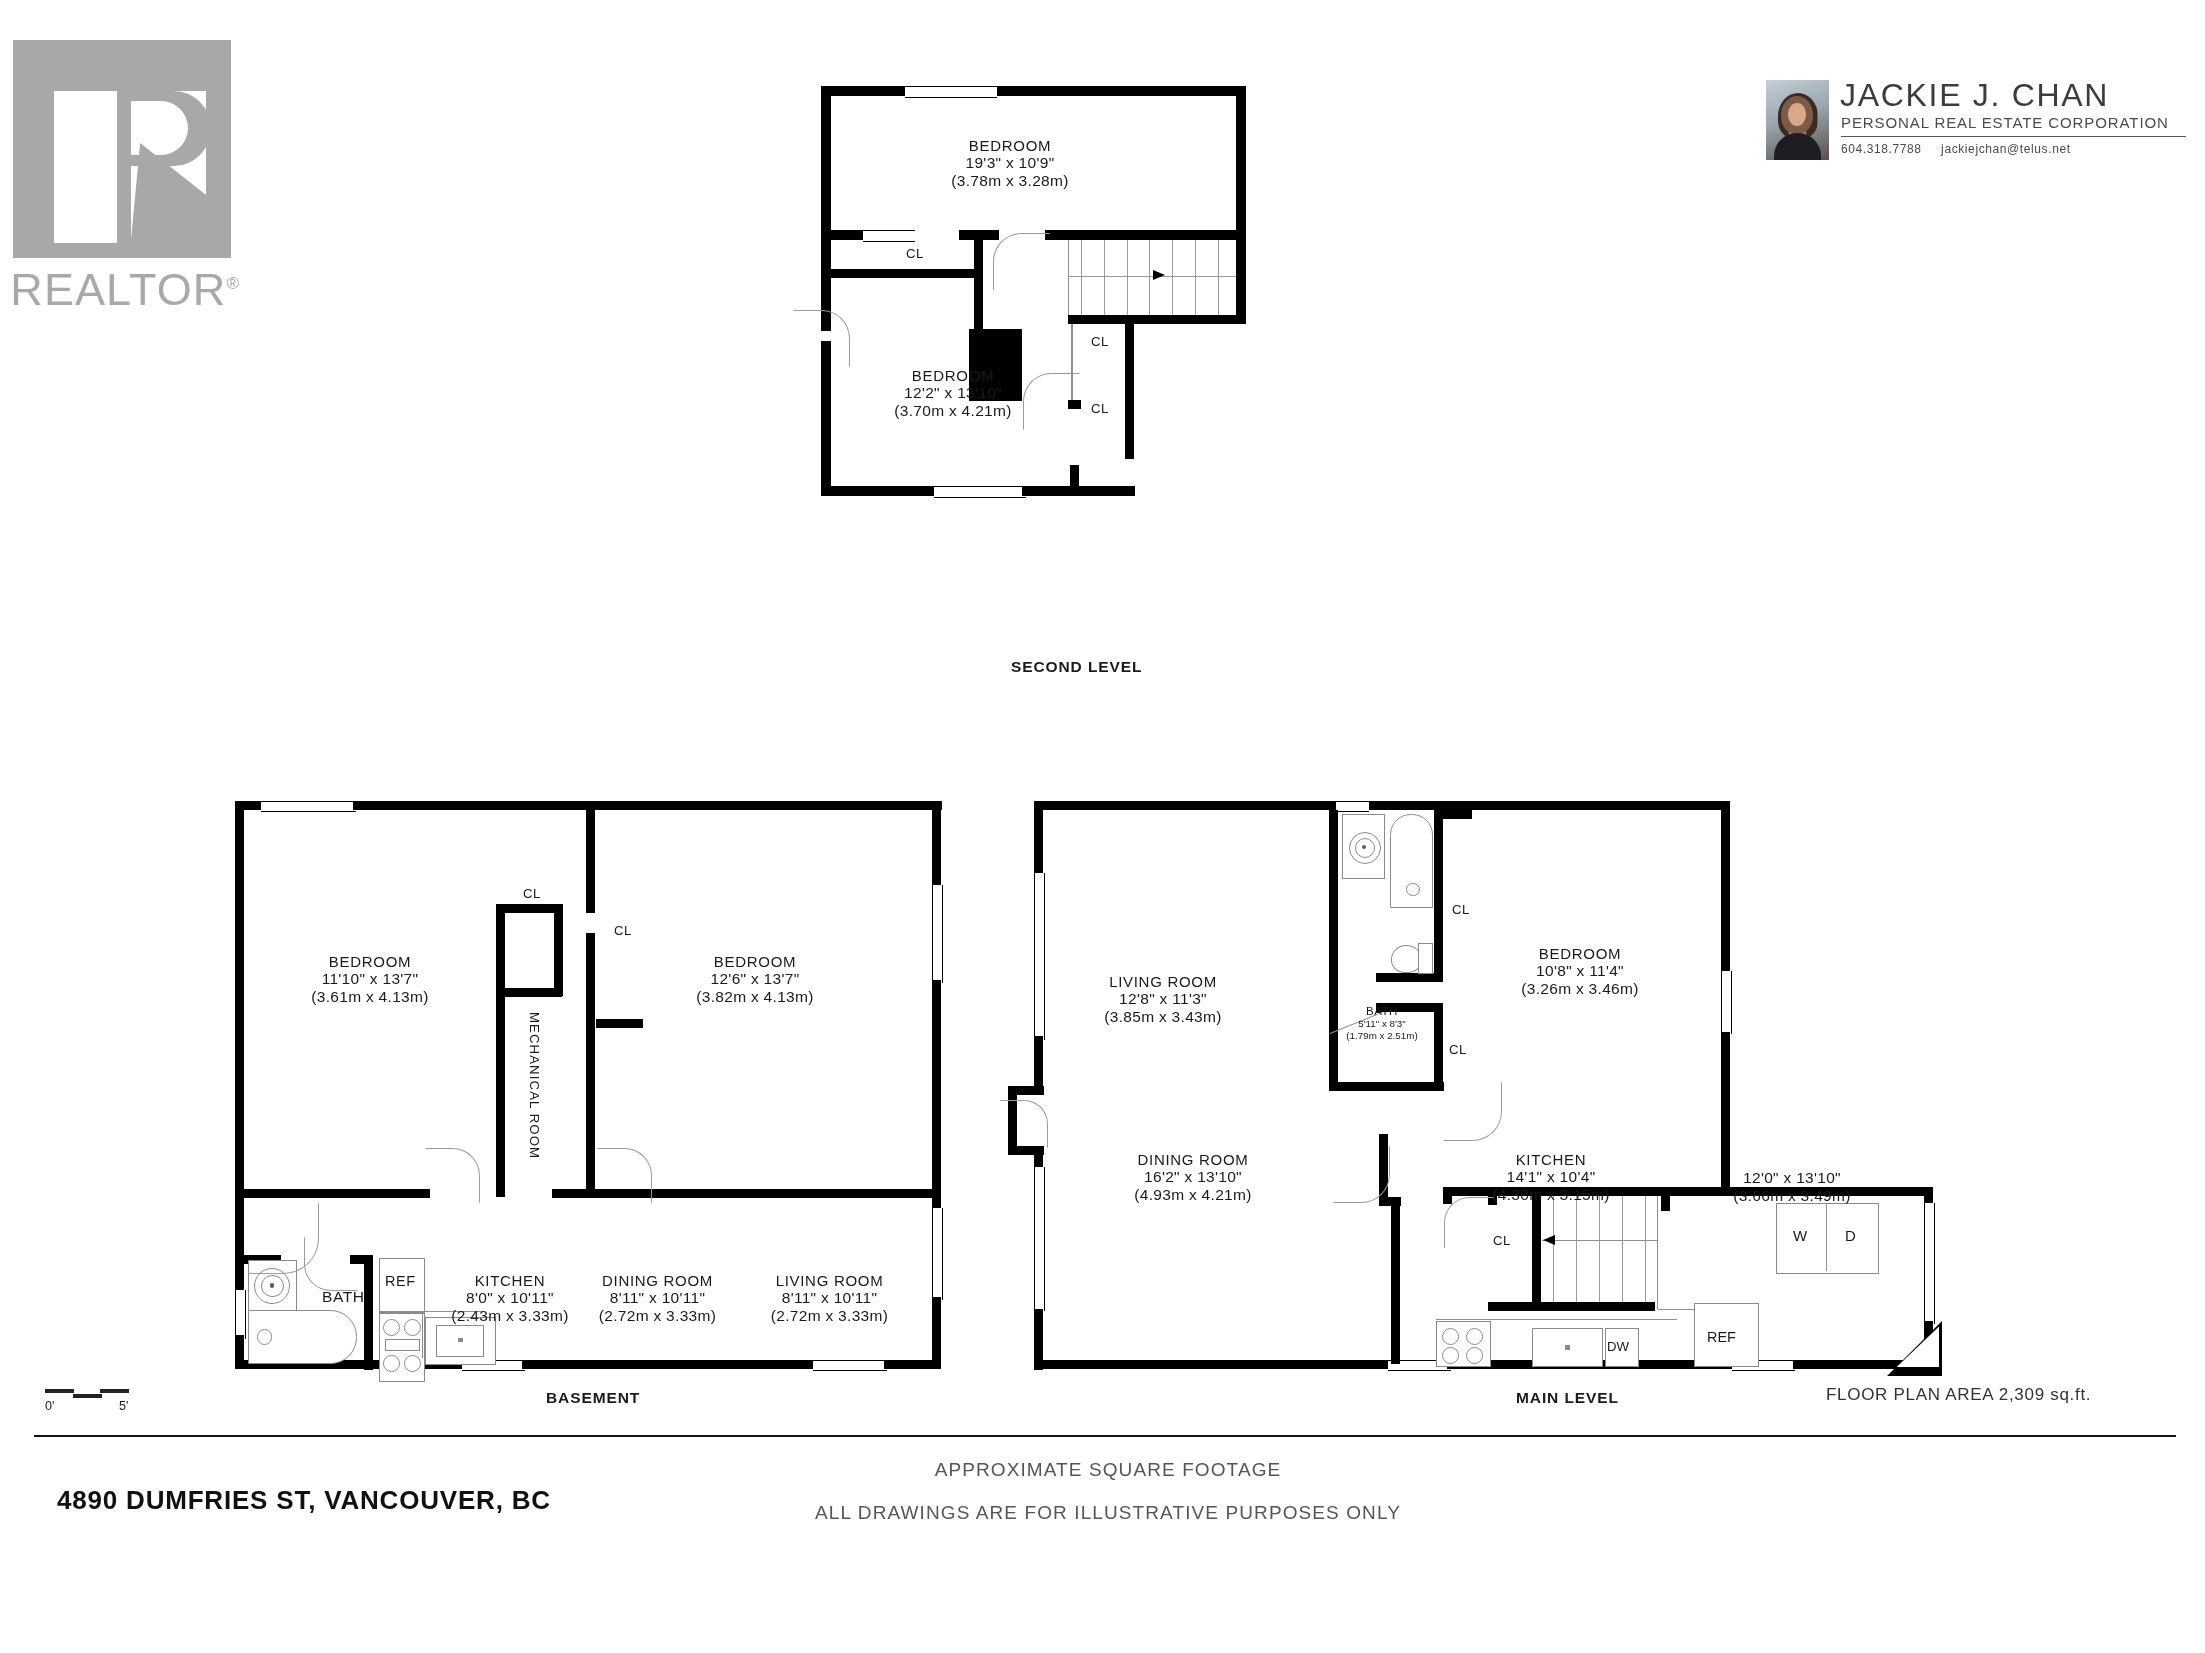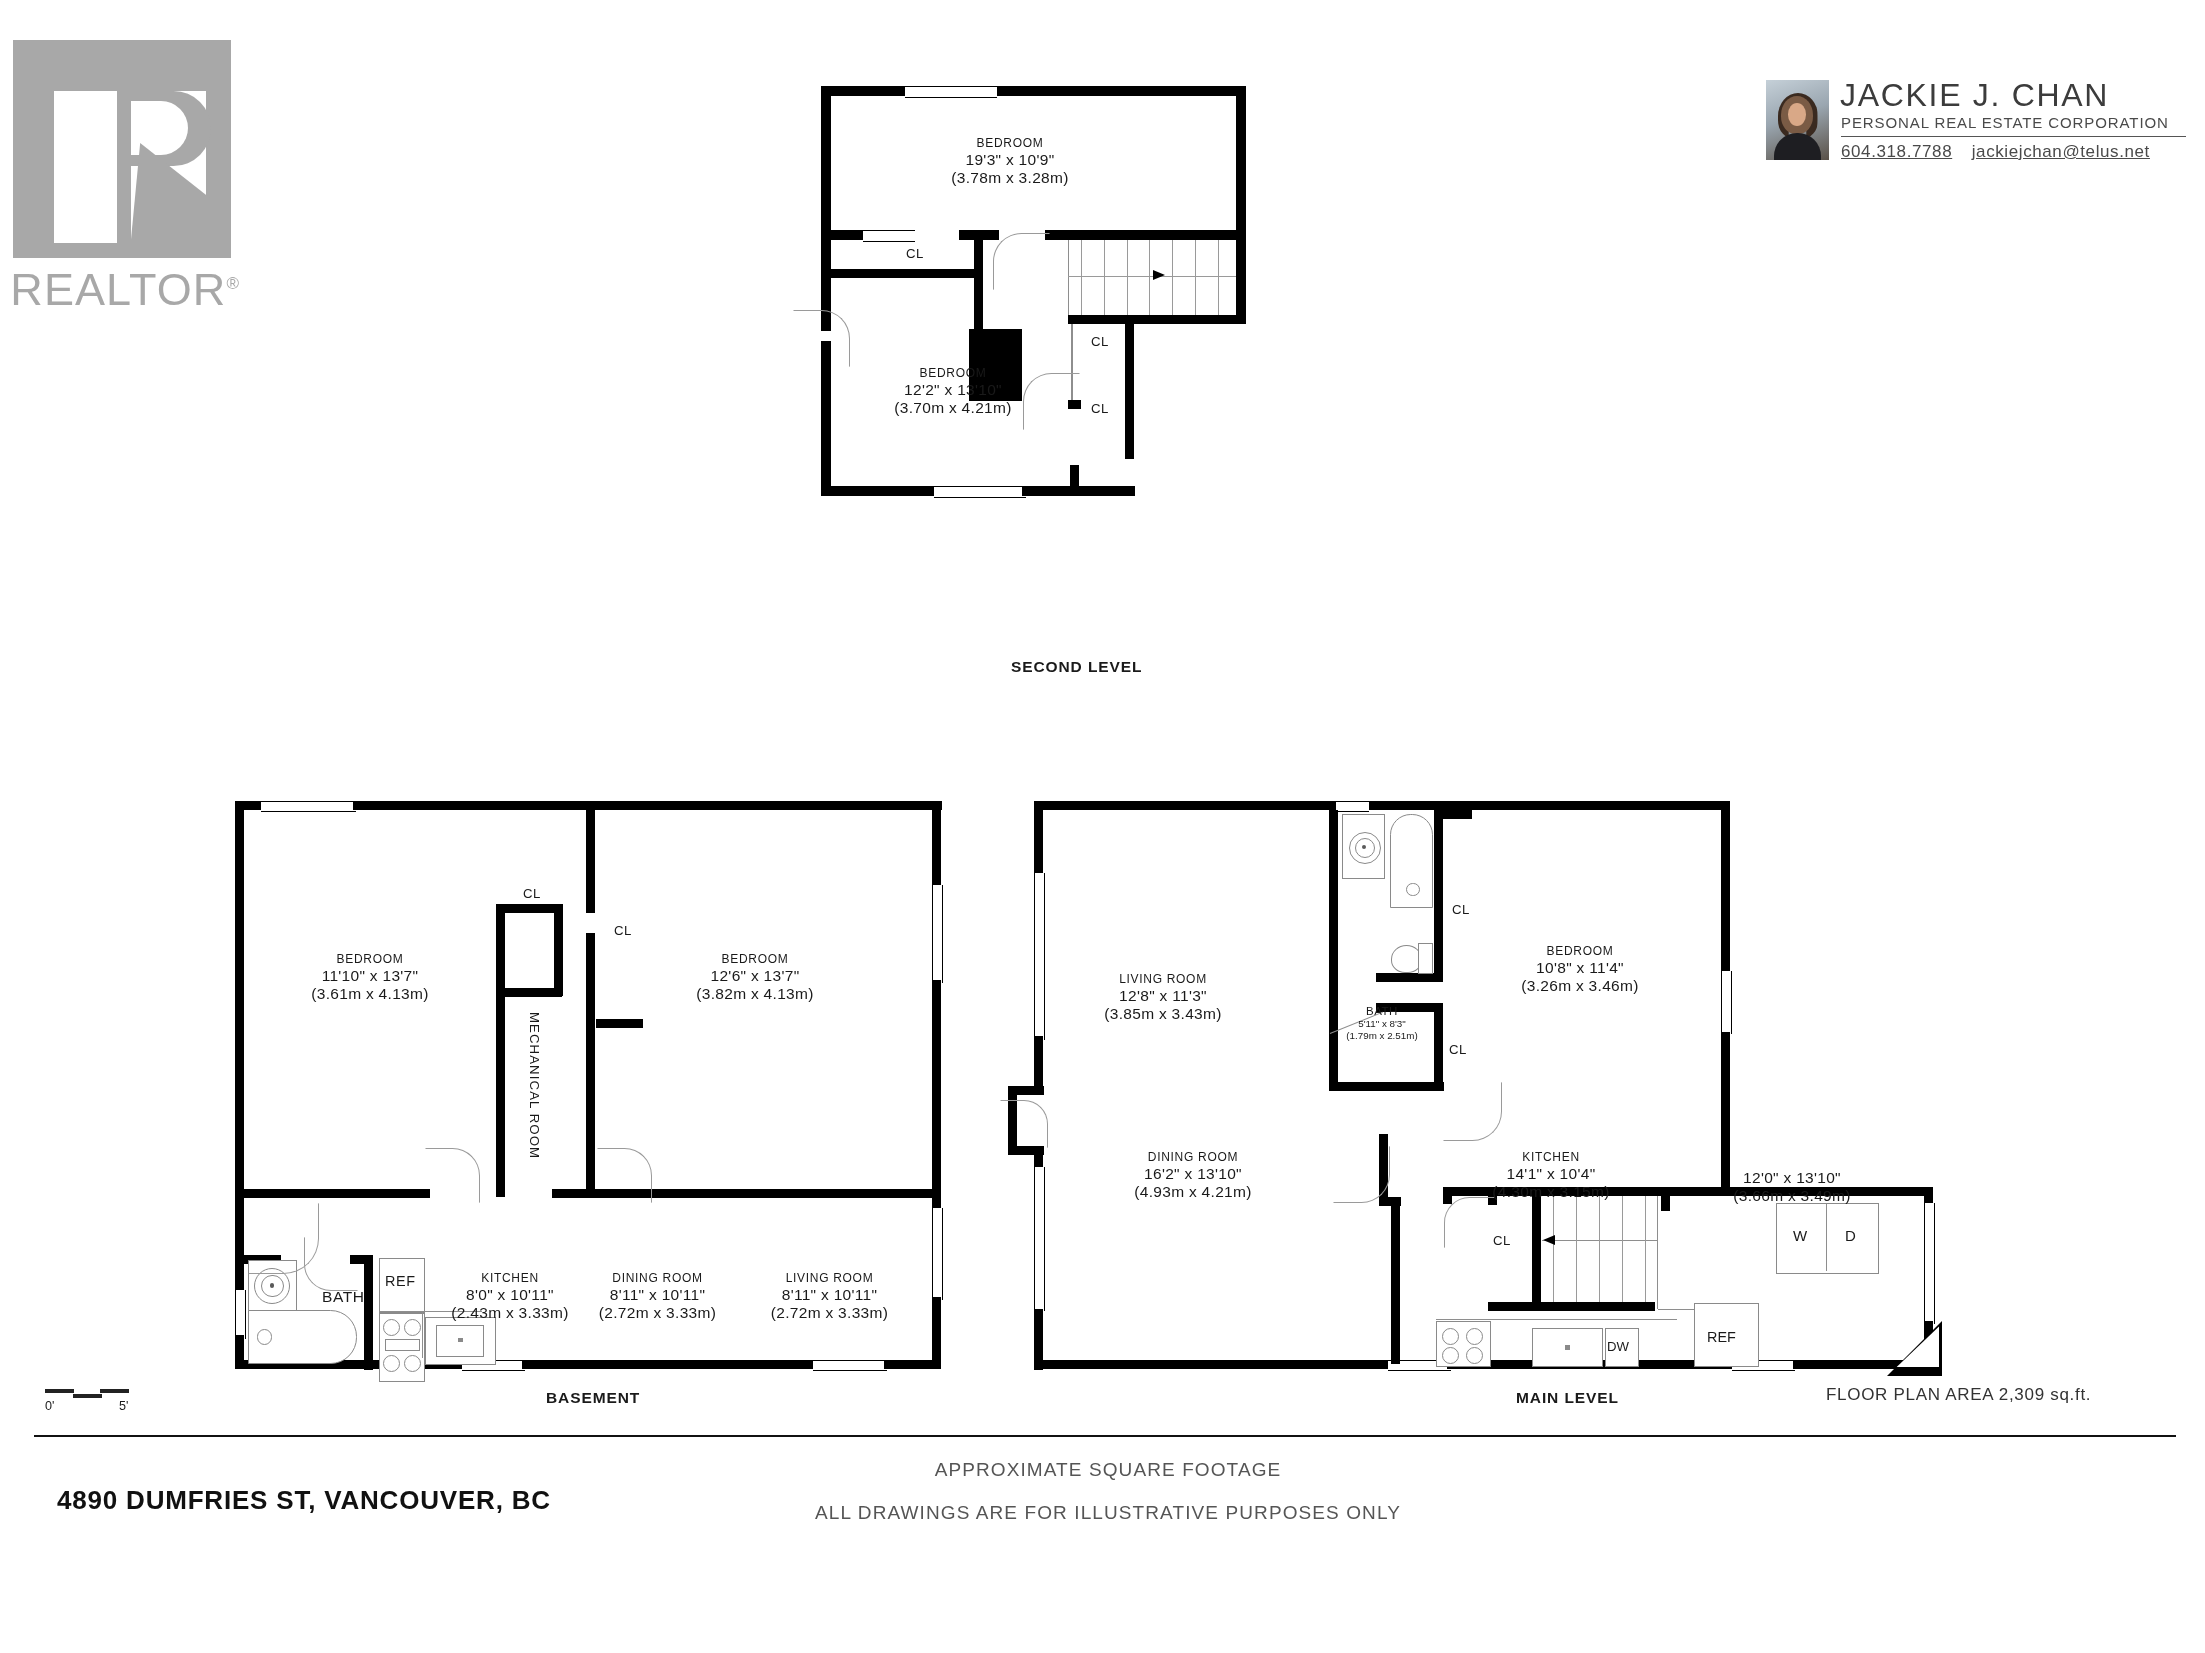--- a/index.html
+++ b/index.html
@@ -26,32 +26,32 @@
             overflow:hidden;}
   .ab-head{position:absolute;left:15px;top:16px;width:32px;height:38px;border-radius:50% 50% 46% 46%;
            background:#7a5b45;}
   .ab-face{position:absolute;left:22px;top:23px;width:18.4px;height:23px;border-radius:50%;background:#d9a887;}
   .ab-hair{position:absolute;left:11.5px;top:12.6px;width:40px;height:46px;border-radius:50% 50% 40% 40%;
            background:#3a2a20;clip-path:polygon(0 0,100% 0,100% 100%,72% 100%,72% 45%,28% 45%,28% 100%,0 100%);}
   .ab-body{position:absolute;left:8px;top:53px;width:47px;height:30px;border-radius:23px 23px 0 0;background:#1e1e22;}
   .ab-name{position:absolute;left:74px;top:-3.4px;font-size:32px;letter-spacing:1.7px;color:#3c3c3c;font-weight:400;}
   .ab-sub{position:absolute;left:75px;top:34px;font-size:15px;letter-spacing:0.9px;color:#4a4a4a;}
   .ab-rule{position:absolute;left:75px;top:56px;width:345px;height:1.1px;background:#555;}
-  .ab-contact{position:absolute;left:75px;top:62px;font-size:17px;letter-spacing:0.6px;color:#4a4a4a;text-decoration:underline;}
+  .ab-contact{position:absolute;left:75px;top:62px;font-size:12px;letter-spacing:0.6px;color:#4a4a4a;}
   .ab-contact .sep{display:inline-block;width:19.5px;}
 
   
   .plan{position:absolute;}
   .w{position:absolute;background:#000;}          
   .win{position:absolute;background:#fff;border-top:1.7px solid #000;border-bottom:1.7px solid #000;} 
   .winv{position:absolute;background:#fff;border-left:1.7px solid #000;border-right:1.7px solid #000;} 
   .thin{position:absolute;background:#8e8e8e;}
   .fix{position:absolute;border:1.1px solid #8a8a8a;background:#fff;}
   .lbl{position:absolute;text-align:center;line-height:1.16;white-space:nowrap;}
-  .rname{font-size:12px;letter-spacing:0.7px;}
+  .rname{font-size:15px;letter-spacing:0.7px;}
   .rdim{font-size:15.5px;letter-spacing:0.3px;}
   .cl{position:absolute;font-size:13.2px;letter-spacing:0.6px;}
   .lvl{position:absolute;font-size:15.5px;font-weight:bold;letter-spacing:0.9px;}
   .dooarc{position:absolute;border:1.1px solid #9a9a9a;border-radius:50%;}
   .stairstep{position:absolute;background:#9a9a9a;}
 
   
   .vtext{position:absolute;font-size:13.2px;letter-spacing:1.1px;writing-mode:vertical-rl;text-orientation:mixed;}
 
   

